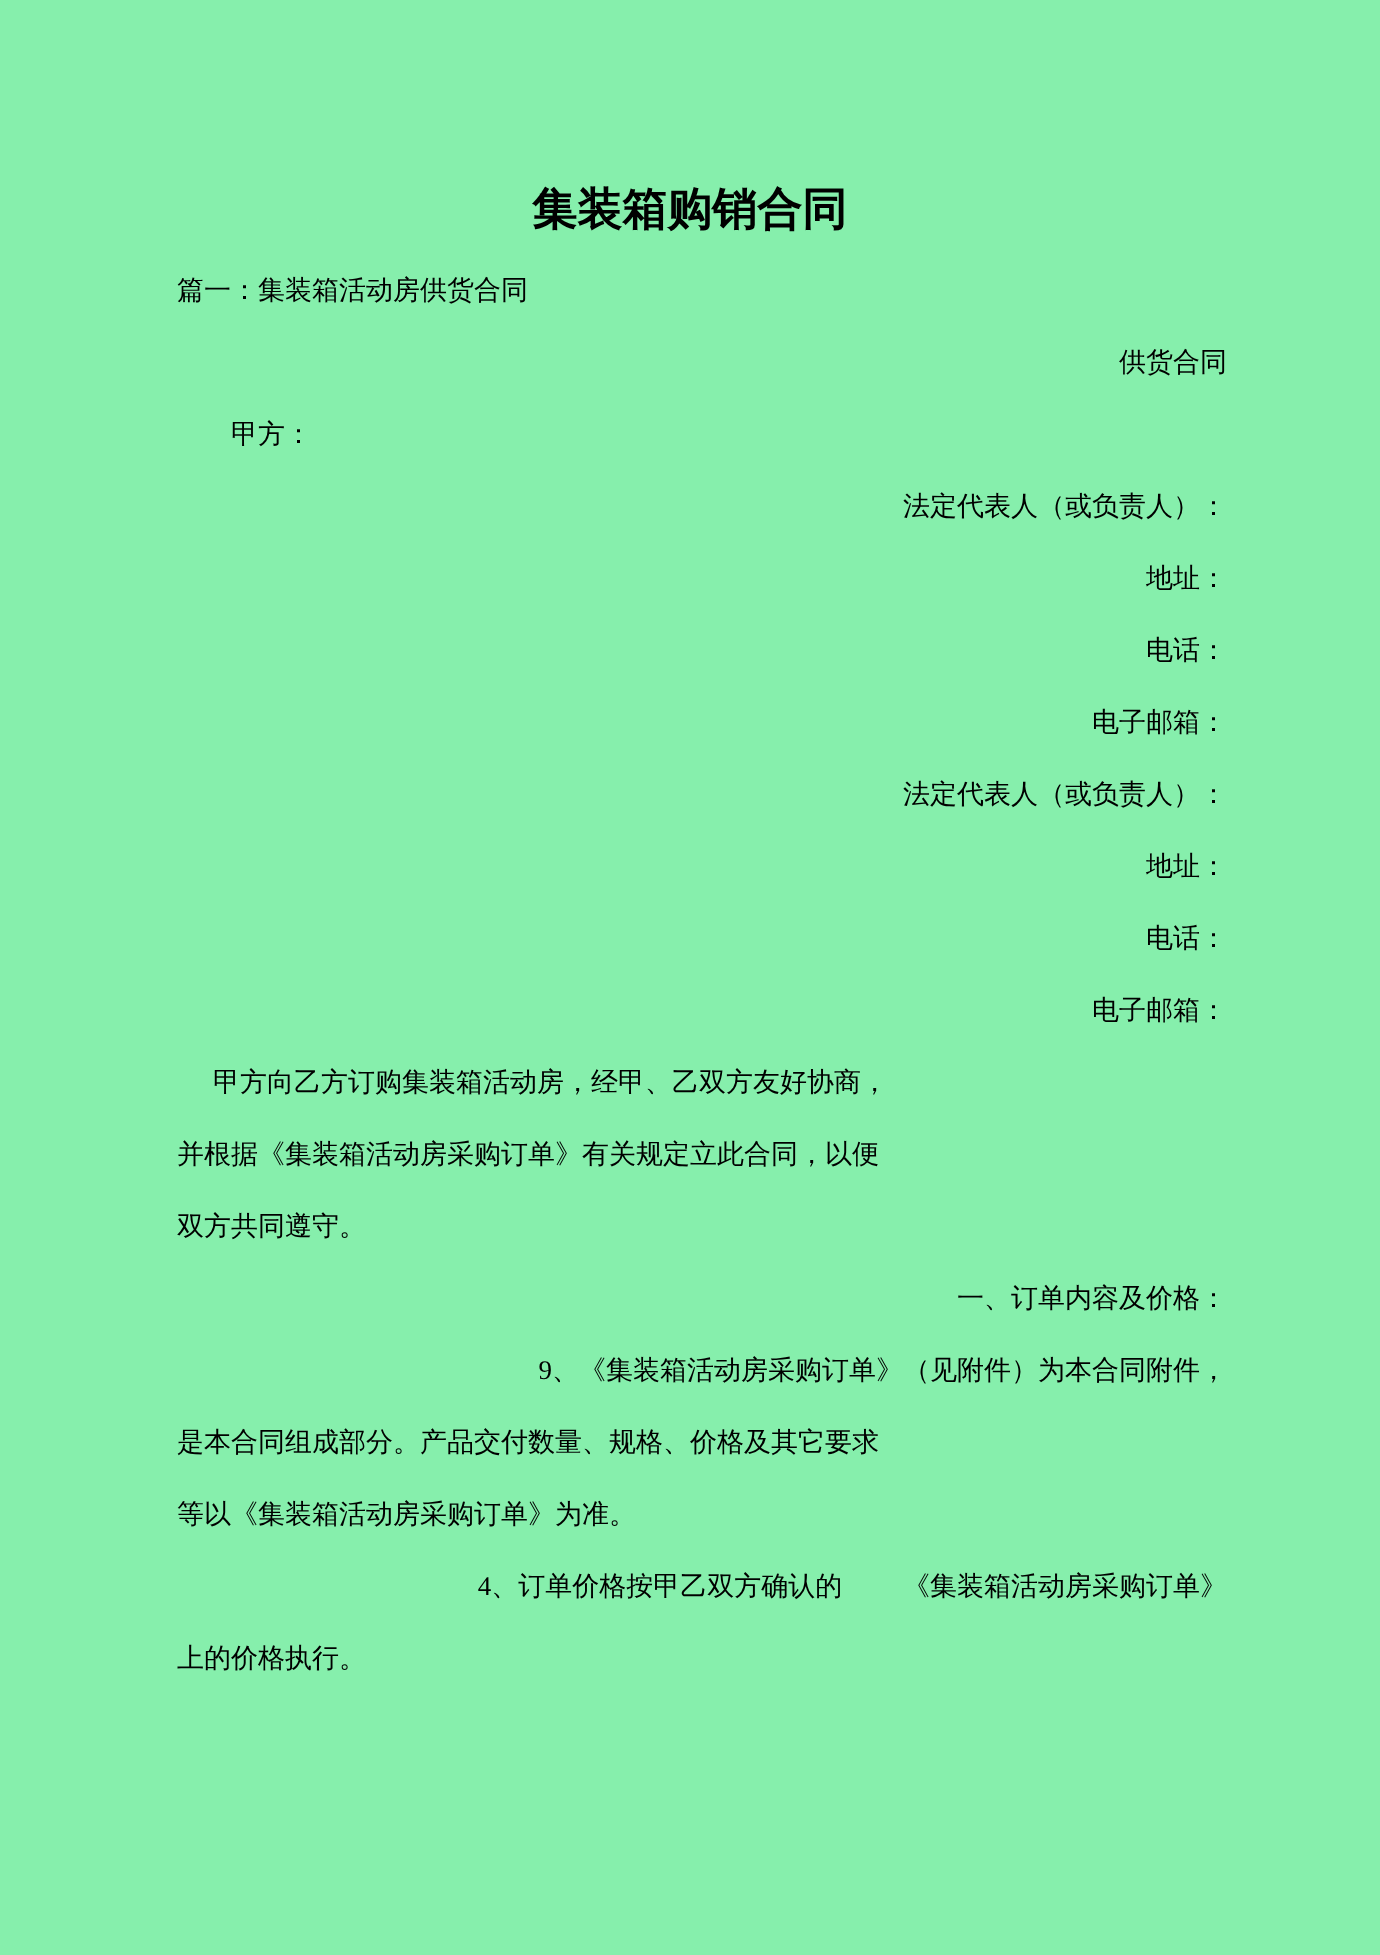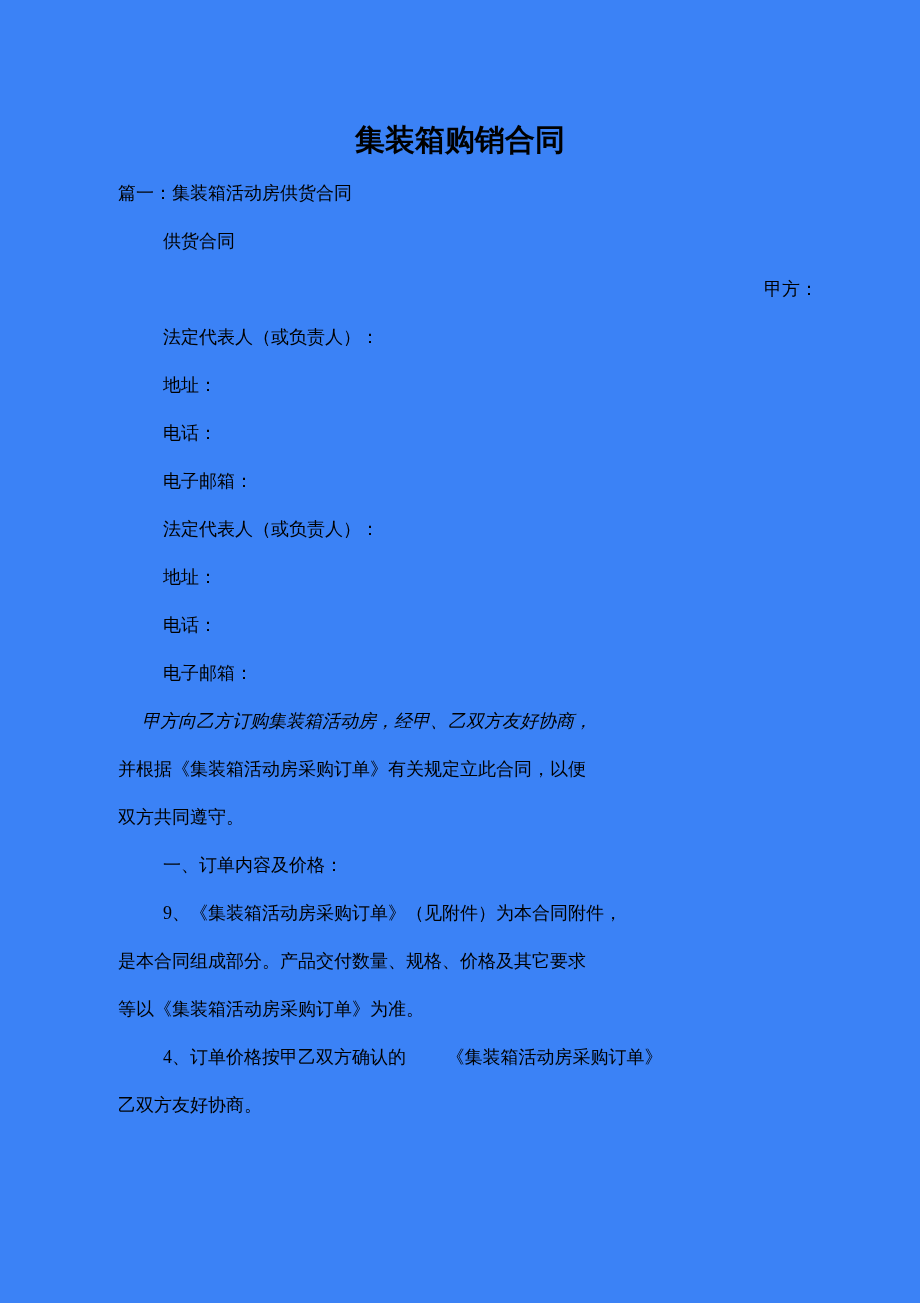--- a/index.html
+++ b/index.html
@@ -4,21 +4,21 @@
 <style>
   html, body {
     margin: 0;
     padding: 0;
     background: #ffffff;
   }
   .page {
     position: relative;
     width: 920px;
     height: 1303px;
-    background: #3b82f6;
+    background: #86efac;
     color: #000000;
     font-family: "Liberation Serif", "DejaVu Serif", serif;
     overflow: hidden;
   }
   .doc-title {
     position: absolute;
     top: 124px;
     left: 0;
     width: 920px;
     text-align: center;
@@ -33,23 +33,23 @@
     left: 118px;
     width: 700px;
   }
   .line {
     height: 48px;
     line-height: 48px;
     font-size: 18px;
     white-space: pre;
   }
   .ind-0   { padding-left: 0; }
-  .ind-1   { padding-left: 24px; font-style: italic; }
-  .ind-1-5 { padding-left: 36px; text-align: right; }
-  .ind-2   { padding-left: 45px; }
+  .ind-1   { padding-left: 24px; }
+  .ind-1-5 { padding-left: 36px; }
+  .ind-2   { padding-left: 45px; text-align: right; }
 </style>
 </head>
 <body>
 
 <div class="page">
   <div class="doc-title">集装箱购销合同</div>
   <div class="content">
       <div class="line ind-0">篇一：集装箱活动房供货合同</div>
       <div class="line ind-2">供货合同</div>
       <div class="line ind-1-5">甲方：</div>
@@ -62,15 +62,15 @@
       <div class="line ind-2">电话：</div>
       <div class="line ind-2">电子邮箱：</div>
       <div class="line ind-1">甲方向乙方订购集装箱活动房，经甲、乙双方友好协商，</div>
       <div class="line ind-0">并根据《集装箱活动房采购订单》有关规定立此合同，以便</div>
       <div class="line ind-0">双方共同遵守。</div>
       <div class="line ind-2">一、订单内容及价格：</div>
       <div class="line ind-2">9、《集装箱活动房采购订单》（见附件）为本合同附件，</div>
       <div class="line ind-0">是本合同组成部分。产品交付数量、规格、价格及其它要求</div>
       <div class="line ind-0">等以《集装箱活动房采购订单》为准。</div>
       <div class="line ind-2">4、订单价格按甲乙双方确认的　　 《集装箱活动房采购订单》</div>
-      <div class="line ind-0">乙双方友好协商。</div>
+      <div class="line ind-0">上的价格执行。</div>
     </div>
 </div>
 
 </body></html>

